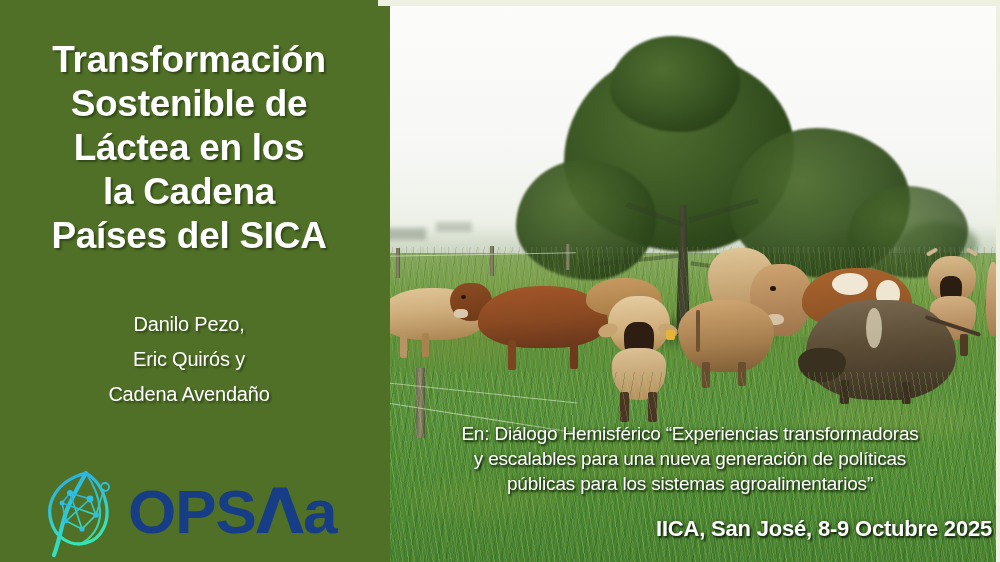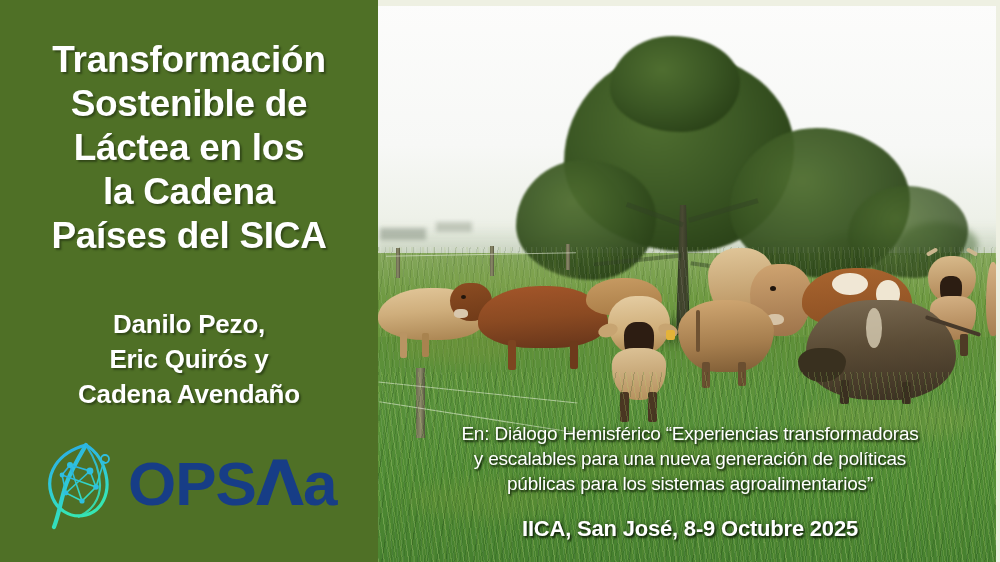--- a/index.html
+++ b/index.html
@@ -17,20 +17,21 @@
   }
 
   
   #left-panel {
     position: absolute;
     left: 0; top: 0;
     width: 378px;
     height: 562px;
     background: #4f7026;
     z-index: 3;
+    padding-left: 12px;
   }
 
   #title-block {
     position: absolute;
     left: 8px;
     top: 38px;
     width: 362px;
     text-align: center;
   }
   .title-line {
@@ -45,34 +46,34 @@
 
   #authors-block {
     position: absolute;
     left: 8px;
     top: 307px;
     width: 362px;
     text-align: center;
   }
   .author-line {
     color: #ffffff;
-    font-size: 26px;
-    font-weight: bold;
+    font-size: 20px;
+    font-weight: normal;
     line-height: 35px;
     letter-spacing: -0.2px;
     text-shadow: 2px 2px 2px rgba(30,45,15,0.60);
     white-space: nowrap;
     text-align: center;
   }
 
   
   #logo {
     position: absolute;
     left: 38px;
-    top: 436px;
+    top: 464px;
     width: 290px;
     height: 96px;
     display: flex;
     align-items: center;
     text-align: right;
   }
   #logo-mark { width: 86px; height: 94px; flex: 0 0 auto; }
   #logo-word {
     margin-left: 4px;
     font-size: 62px;
@@ -183,21 +184,21 @@
     line-height: 25px;
     letter-spacing: -0.2px;
     text-shadow: 1.5px 1.5px 2px rgba(10,25,5,0.85), 0 0 4px rgba(10,25,5,0.55);
     white-space: nowrap;
   }
   #venue-line {
     position: absolute;
     left: 388px;
     top: 516px;
     width: 604px;
-    text-align: center;
+    text-align: right;
     z-index: 6;
     color: #ffffff;
     font-size: 22px;
     font-weight: bold;
     letter-spacing: -0.2px;
     text-shadow: 1.5px 1.5px 2px rgba(10,25,5,0.85), 0 0 4px rgba(10,25,5,0.55);
     white-space: nowrap;
   }
 </style>
 </head>

